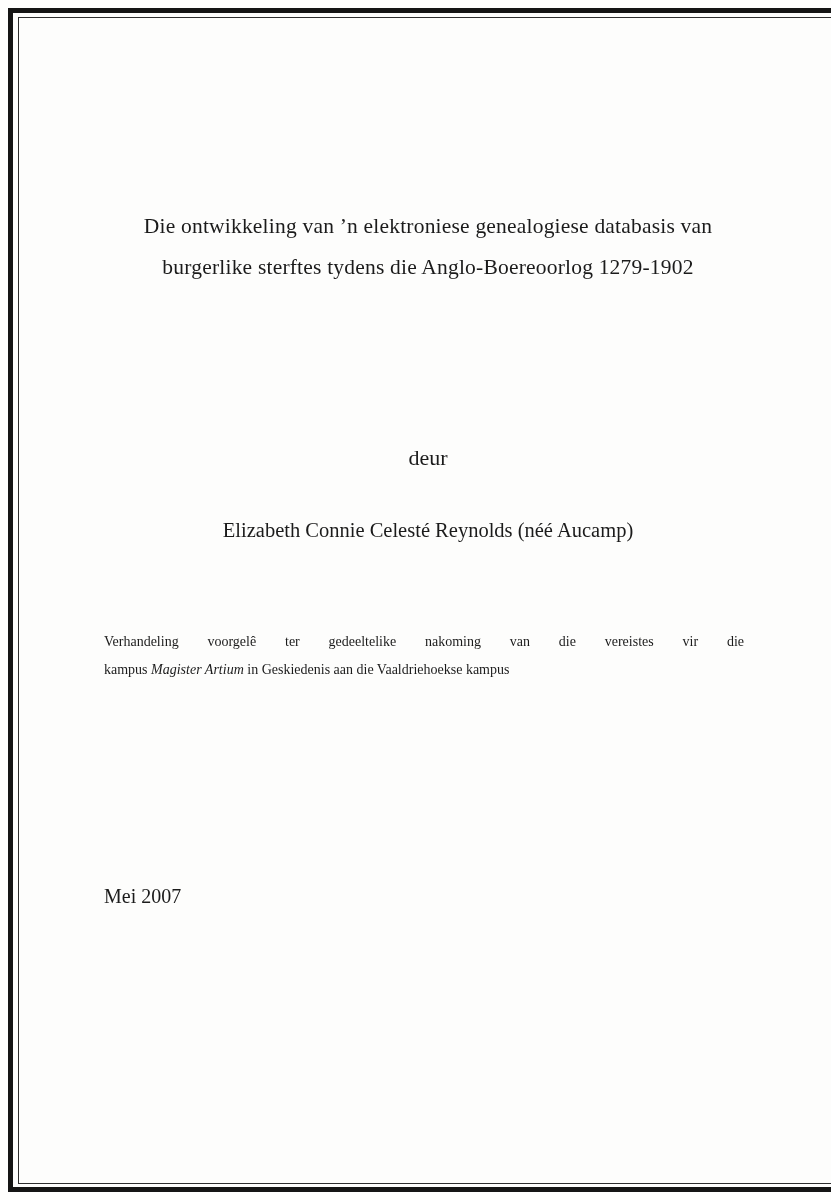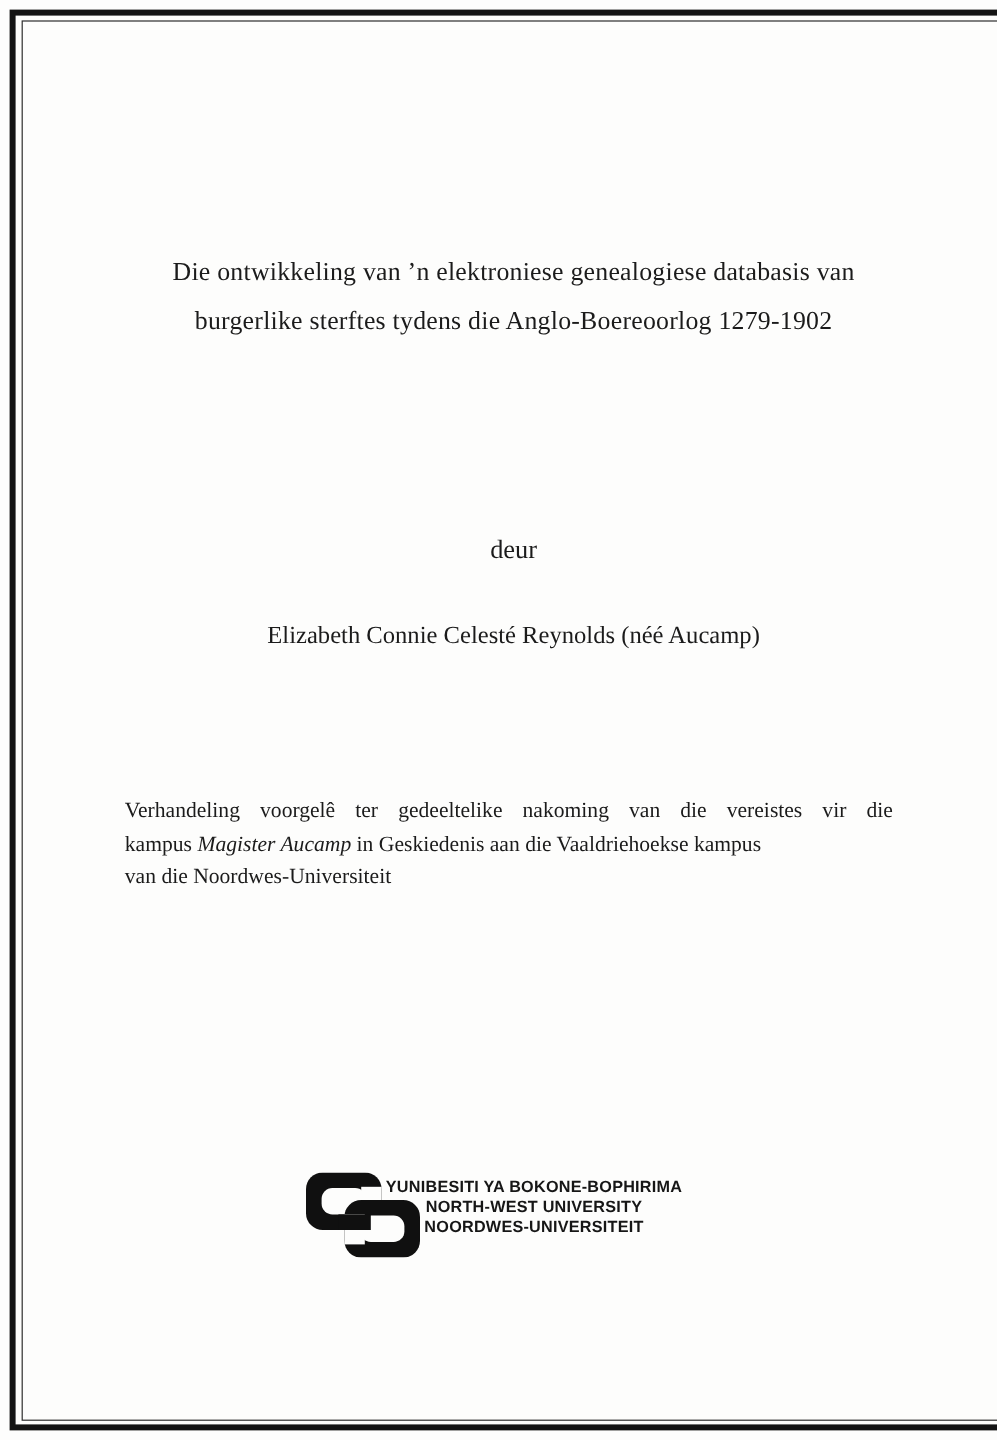--- a/index.html
+++ b/index.html
@@ -31,22 +31,22 @@
   .byline{
     position:absolute; left:0; right:0; top:445px;
     text-align:center; font-size:22px;
   }
   .author{
     position:absolute; left:0; right:0; top:519px;
     text-align:center; font-size:20.5px;
     white-space:nowrap;
   }
   .submission{
-    position:absolute; left:104px; top:662px; width:640px;
-    font-size:18px; line-height:27.5px;
+    position:absolute; left:104px; top:628px; width:640px;
+    font-size:14px; line-height:27.5px;
   }
   .submission .just{
     text-align:justify; text-align-last:justify;
   }
   .supervisor-block{
     position:absolute; left:104px; top:883px;
     font-size:20px; line-height:27px;
     white-space:nowrap;
   }
   .logo{
@@ -78,40 +78,21 @@
     <div>Die ontwikkeling van ’n elektroniese genealogiese databasis van</div>
     <div>burgerlike sterftes tydens die Anglo-Boereoorlog 1279-1902</div>
   </div>
 
   <div class="byline">deur</div>
 
   <div class="author">Elizabeth Connie Celesté Reynolds (néé Aucamp)</div>
 
   <div class="submission">
     <div class="just">Verhandeling voorgelê ter gedeeltelike nakoming van die vereistes vir die</div>
-    <div><span>kampus </span><i>Magister Aucamp</i><span> in Geskiedenis aan die Vaaldriehoekse kampus</span></div>
-    <div>van die Noordwes-Universiteit</div>
+    <div><span>kampus </span><i>Magister Artium</i><span> in Geskiedenis aan die Vaaldriehoekse kampus</span></div>
   </div>
 
   <div class="supervisor-block">
+    <div>Mei 2007</div>
   </div>
 
-  <div class="logo">
-    <svg class="logo-mark" viewBox="0 0 95 71" xmlns="http://www.w3.org/2000/svg" aria-hidden="true">
-
-      <rect x="0" y="0" width="63" height="48" rx="14" fill="#101010"></rect>
-      <rect x="13" y="13" width="37" height="22" rx="9" fill="#fdfdfc"></rect>
-      <rect x="46" y="12" width="17" height="24" fill="#fdfdfc"></rect>
-
-      <rect x="32" y="23" width="63" height="48" rx="14" fill="#101010"></rect>
-      <rect x="45" y="36" width="37" height="22" rx="9" fill="#fdfdfc"></rect>
-      <rect x="32" y="35" width="17" height="25" fill="#fdfdfc"></rect>
-
-      <rect x="27" y="35" width="27" height="13" fill="#101010"></rect>
-    </svg>
-    <div class="logo-text">
-      <div>YUNIBESITI YA BOKONE-BOPHIRIMA</div>
-      <div>NORTH-WEST UNIVERSITY</div>
-      <div>NOORDWES-UNIVERSITEIT</div>
-    </div>
-  </div>
 
 </div>
 
 </body></html>

